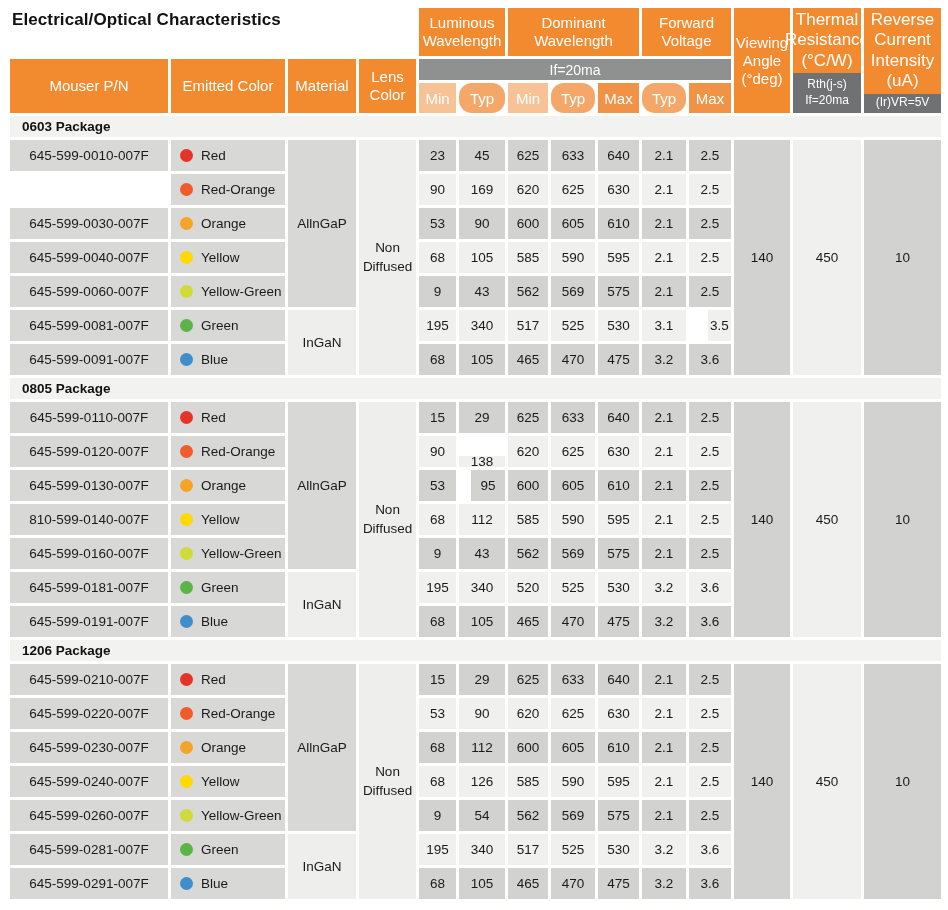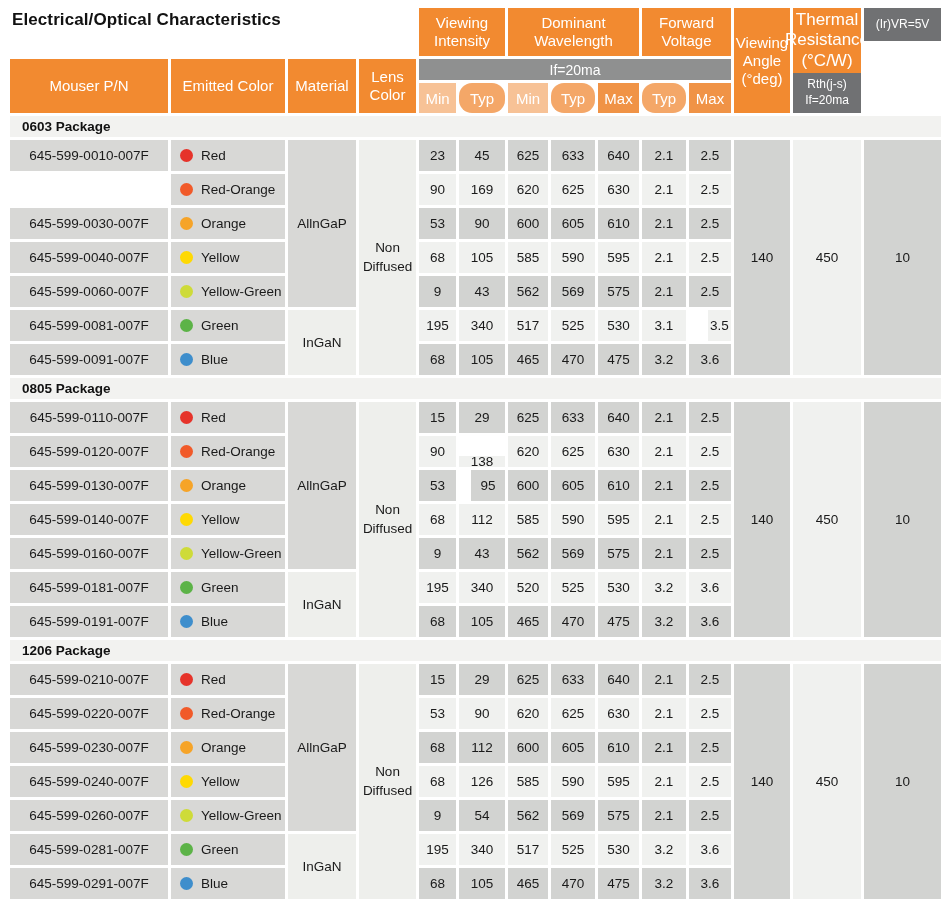--- a/index.html
+++ b/index.html
@@ -61,23 +61,24 @@
   <div class="if-bar">If=20ma</div>
 
   <div class="hcell th-view">Viewing Angle (°deg)</div>
 
   <div class="th-stack th-therm">
     <div class="oband">Thermal Resistance (°C/W)</div>
     <div class="gband t">Rth(j-s) If=20ma</div>
   </div>
 
   <div class="th-stack th-rev">
+    <div class="oband">Reverse Current Intensity (uA)</div>
     <div class="gband r">(Ir)VR=5V</div>
   </div>
-<div class="hcell ghead" style="grid-area: 1 / 5 / auto / span 2;">Viewing Intensity</div>
+<div class="hcell ghead" style="grid-area: 1 / 5 / auto / span 2;">Luminous Wavelength</div>
     <div class="hcell ghead" style="grid-area: 1 / 7 / auto / span 3;">Dominant Wavelength</div>
     <div class="hcell ghead" style="grid-area: 1 / 10 / auto / span 2;">Forward Voltage</div>
     <div class="sub light" style="grid-area: 3 / 5;">Min</div>
     <div class="sub mid" style="grid-area: 3 / 6;">Typ</div>
     <div class="sub light" style="grid-area: 3 / 7;">Min</div>
     <div class="sub mid" style="grid-area: 3 / 8;">Typ</div>
     <div class="sub dark" style="grid-area: 3 / 9;">Max</div>
     <div class="sub mid" style="grid-area: 3 / 10;">Typ</div>
     <div class="sub dark" style="grid-area: 3 / 11;">Max</div>
     <div class="pkg-title" style="grid-area: 4 / 1 / auto / span 14;">0603 Package</div>
@@ -200,21 +201,21 @@
       <span class="dot" style="background: rgb(246, 164, 40);"></span>
       <span>Orange</span>
     </div>
     <div class="cell val dark" style="grid-area: 15 / 5;">53</div>
     <div class="cell val dark" style="grid-area: 15 / 6; margin-left: 12px;">95</div>
     <div class="cell val dark" style="grid-area: 15 / 7;">600</div>
     <div class="cell val dark" style="grid-area: 15 / 8;">605</div>
     <div class="cell val dark" style="grid-area: 15 / 9;">610</div>
     <div class="cell val dark" style="grid-area: 15 / 10;">2.1</div>
     <div class="cell val dark" style="grid-area: 15 / 11;">2.5</div>
-    <div class="cell pn" style="grid-area: 16 / 1;">645-599-0140-007F</div>
+    <div class="cell pn" style="grid-area: 16 / 1;">810-599-0140-007F</div>
     <div class="cell emitted" style="grid-area: 16 / 2;">
       <span class="dot" style="background: rgb(254, 217, 3);"></span>
       <span>Yellow</span>
     </div>
     <div class="cell val light" style="grid-area: 16 / 5;">68</div>
     <div class="cell val light" style="grid-area: 16 / 6;">112</div>
     <div class="cell val light" style="grid-area: 16 / 7;">585</div>
     <div class="cell val light" style="grid-area: 16 / 8;">590</div>
     <div class="cell val light" style="grid-area: 16 / 9;">595</div>
     <div class="cell val light" style="grid-area: 16 / 10;">2.1</div>

